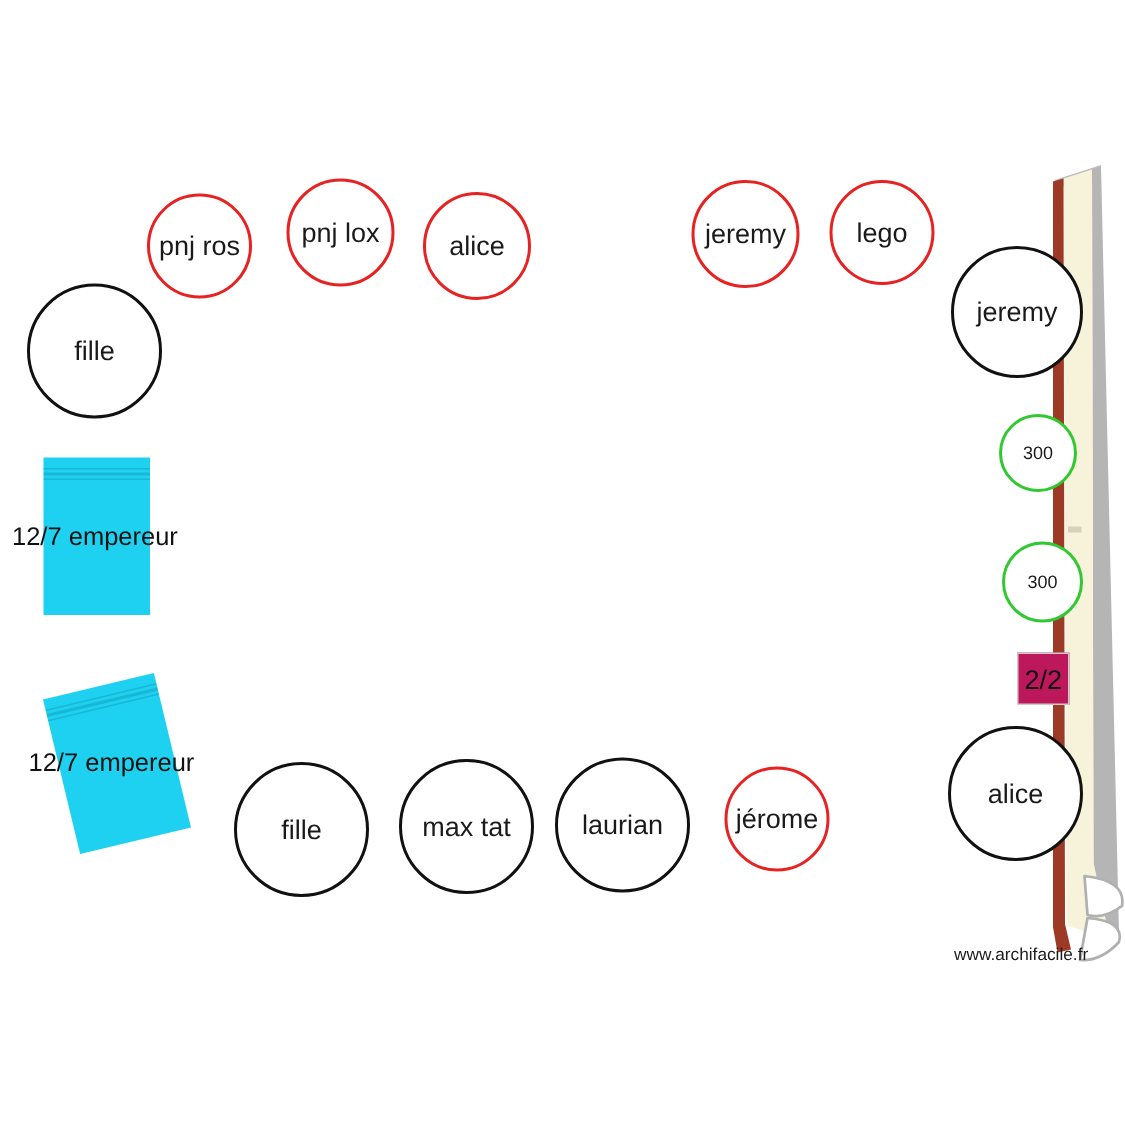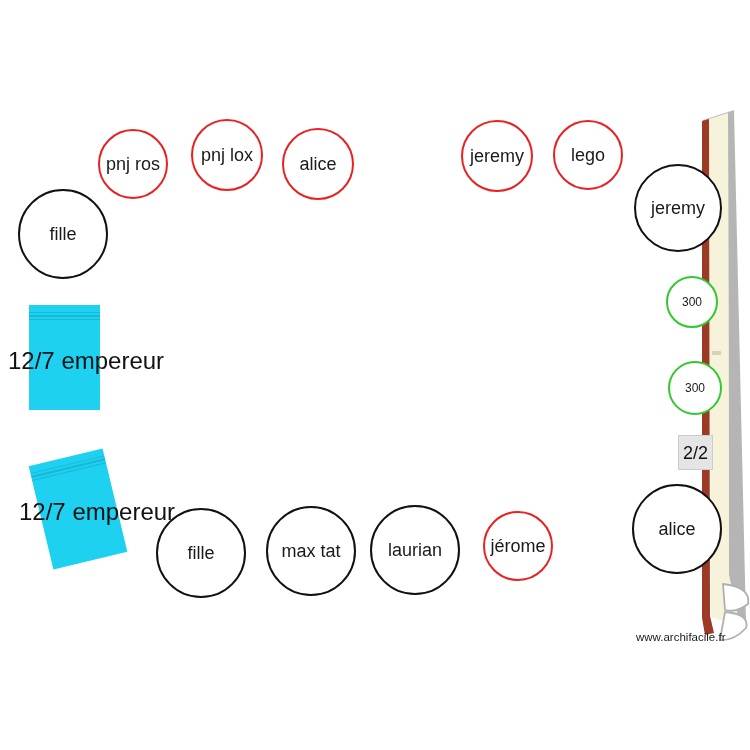--- a/index.html
+++ b/index.html
@@ -10,24 +10,24 @@
   .layer{position:absolute;left:0;top:0;width:100%;height:100%;}
   .seat{
     position:absolute;border:2.4px solid #111;border-radius:50%;
     background:#ffffff;display:flex;align-items:center;justify-content:center;
     font-size:18px;color:#1a1a1a;white-space:nowrap;box-sizing:border-box;line-height:1;
   }
   .seat.small{font-size:12px;}
   .table{position:absolute;box-sizing:border-box;}
   .pleat{position:absolute;left:0;right:0;height:1.5px;background:rgba(0,80,110,.20);}
   .table-label{
-    position:absolute;font-size:24px;color:#111;white-space:nowrap;line-height:1;
+    position:absolute;font-size:17px;color:#111;white-space:nowrap;line-height:1;
   }
   #door-badge{
-    position:absolute;background:#e5e5e5;border:1px solid #cccccc;
+    position:absolute;background:#be185d;border:1px solid #cccccc;
     display:flex;align-items:center;justify-content:center;
     font-size:18px;color:#111;box-sizing:border-box;line-height:1;
   }
   #watermark{
     position:absolute;font-size:11.5px;color:#1a1a1a;white-space:nowrap;line-height:1;
   }
   #wall-svg{position:absolute;left:688px;top:100px;}
 </style>
 </head>
 <body>

